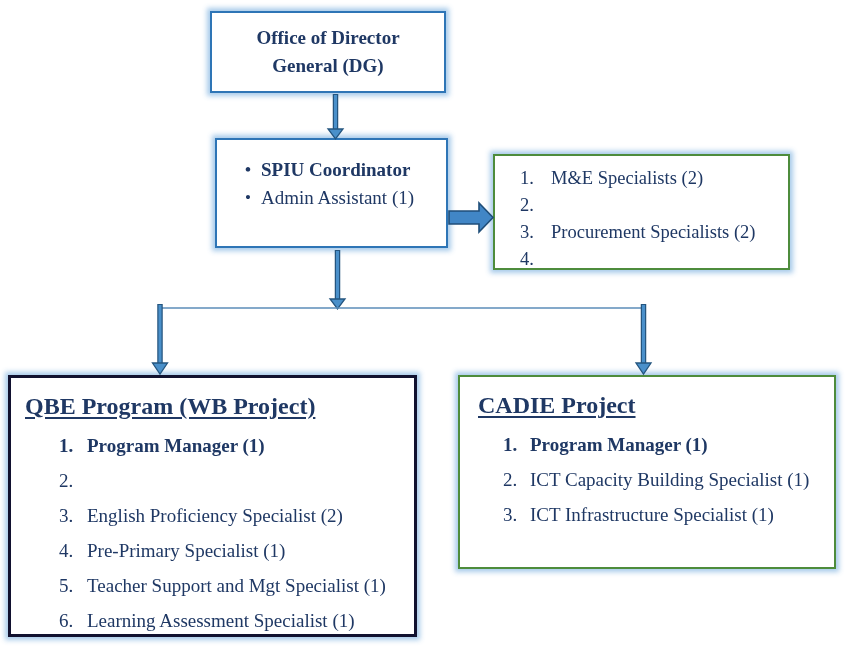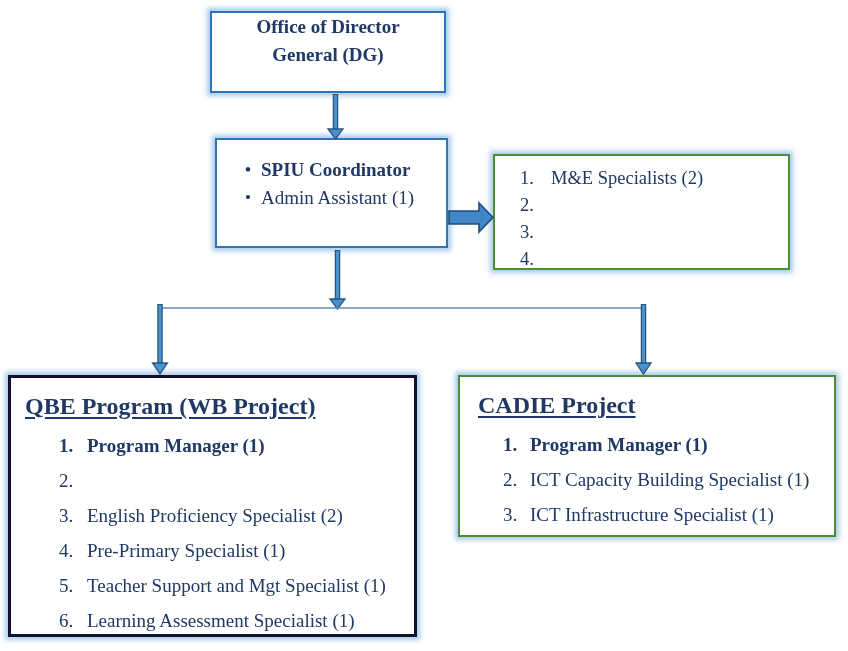--- a/index.html
+++ b/index.html
@@ -18,21 +18,21 @@
     box-sizing:border-box;
     box-shadow:0 0 5px 3px rgba(158,197,232,0.9);
   }
   .blue-border{border:2px solid #2e75b6;}
   .green-border{border:2px solid #4e8c3c;}
   .dark-border{border:3px solid #11112f;}
 
   
   .dg{
     left:210px;top:11px;width:236px;height:82px;
-    display:flex;justify-content:center;text-align:center;
+    display:flex;align-items:center;justify-content:center;text-align:center;
   }
   .dg .title{
     font-weight:bold;font-size:19px;line-height:28px;width:190px;
   }
 
   
   .spiu{left:215px;top:138px;width:233px;height:110px;padding:16px 0 0 18px;}
   .bullet-row{display:flex;height:28px;align-items:center;font-size:19px;}
   .bullet-row .bullet{width:26px;text-align:center;font-size:17px;}
   .bullet-row.bold{font-weight:bold;}
@@ -50,21 +50,21 @@
   
   .program-title{
     font-weight:bold;font-size:24px;line-height:24px;
     text-decoration:underline;text-underline-offset:3px;
   }
   .qbe{left:8px;top:375px;width:409px;height:262px;padding:16px 0 0 14px;}
   .qbe .num-row{height:35px;}
   .qbe .num{width:28px;padding-left:34px;}
   .qbe .items{margin-top:10px;}
 
-  .cadie{left:458px;top:375px;width:378px;height:162px;padding:16px 0 0 18px;}
+  .cadie{left:458px;top:375px;width:378px;height:194px;padding:16px 0 0 18px;}
   .cadie .num-row{height:35px;}
   .cadie .num{width:27px;padding-left:25px;}
   .cadie .items{margin-top:10px;}
 
   .connectors{position:absolute;left:0;top:0;pointer-events:none;}
 </style>
 </head>
 <body>
 
 <div class="stage">
@@ -87,20 +87,21 @@
   <div class="box green-border pmu">
     <div class="num-row">
       <span class="num">1.</span>
       <span>M&amp;E Specialists (2)</span>
     </div>
     <div class="num-row">
       <span class="num">2.</span>
     </div>
     <div class="num-row">
       <span class="num">3.</span>
+      <span>Procurement Specialists (2)</span>
     </div>
     <div class="num-row">
       <span class="num">4.</span>
     </div>
   </div>
 
   <div class="box dark-border qbe">
     <div class="program-title">QBE Program (WB Project)</div>
     <div class="items">
       <div class="num-row bold">

